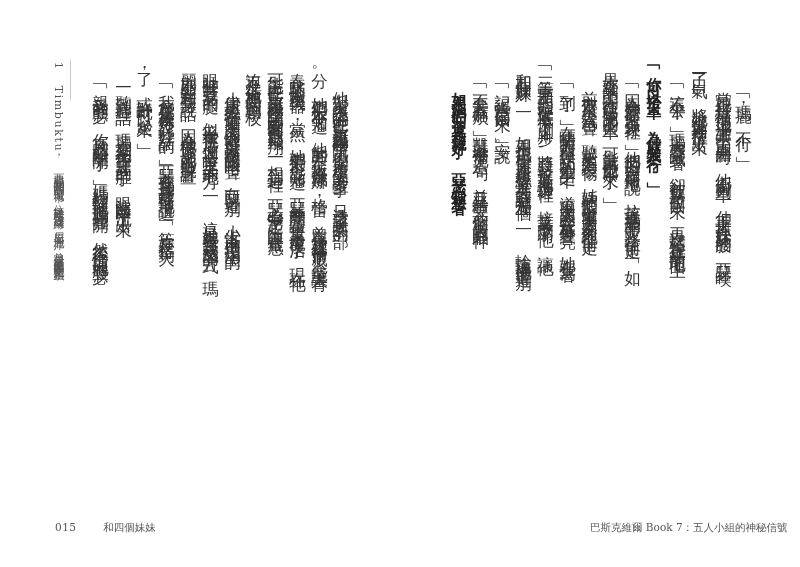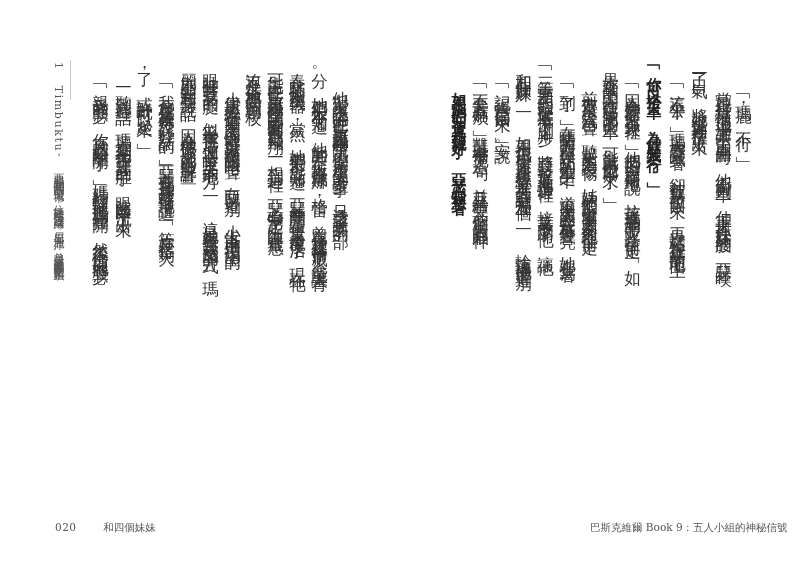--- a/index.html
+++ b/index.html
@@ -96,21 +96,21 @@
     <div class="col" style="left:90px; top:78px;">「親愛的亞瑟，你真的必須離開了。」媽媽輕輕地將瑪麗拉開，然後不情願地將亞瑟</div>
 
     <div class="rule"></div>
 
     <div class="footnote" style="left:50px; top:62px;">
       <span class="fn-num">1</span>
       <span>Timbuktu，西非馬利共和國的一座城市，位於撒哈拉沙漠南緣，尼日河北岸，曾是伊斯蘭世界的文化重鎮。</span>
     </div>
 
     <div class="folio" style="left:55px;">
-      <span class="num">020</span>
+      <span class="num">015</span>
       <span style="display:inline-block; width:20px;"></span>
       <span>和四個妹妹</span>
     </div>
   </div>
 
   <div class="page page-right">
     <div class="col" style="left:333px; top:88px;">「瑪麗，不行！」</div>
     <div class="col" style="left:313px; top:78px;">當她正打算悄悄地溜上其中一節車廂時，他衝向列車，伸手去抓住妹妹的腰。亞瑟嘆</div>
     <div class="col" style="left:289px; top:60px;">了一口氣，將她從車廂裡拉了出來。</div>
     <div class="col" style="left:267px; top:78px;">「這不公平！」瑪麗大聲哭喊著，卻被亞瑟拉了回來，再次站穩在車站的地面上。</div>
@@ -119,19 +119,19 @@
     <div class="col" style="left:200px; top:60px;">果妳真的上了開往廷巴克圖的火車，可能就再也回不來了。」</div>
     <div class="col" style="left:179px; top:78px;">前方傳來一聲汽笛聲，聽起來頗為哀傷，姊妹們跟著道爾太太匆匆地往前走。</div>
     <div class="col" style="left:157px; top:78px;">「到了！」在嘈雜的人群與靜止的列車之中，道爾太太的聲音格外響亮。她在寫著</div>
     <div class="col" style="left:135px; top:60px;">「三等車廂」的指示牌底下停下了腳步，將亞瑟拉近並抱進懷裡，接著又放開了他，讓他</div>
     <div class="col" style="left:113px; top:60px;">和四個妹妹——如果也把小嬰兒康斯坦絲算進去的話就是五個——輪流擁抱並道別。</div>
     <div class="col" style="left:92px; top:78px;">「記得常寫信回來。」安說。</div>
     <div class="col" style="left:70px; top:78px;">「不要惹麻煩。」凱瑟琳補充了這一句，並且給了亞瑟一個警告的眼神。</div>
     <div class="col bold" style="left:49px; top:80px;">如果她們知道真相就好了，亞瑟心裡想著。</div>
 
     <div class="folio" style="left:190px;">
-      <span>巴斯克維爾 Book 9：五人小組的神秘信號</span>
+      <span>巴斯克維爾 Book 7：五人小組的神秘信號</span>
       <span style="display:inline-block; width:22px;"></span>
       
     </div>
   </div>
 
 </div>
 
 </body></html>

